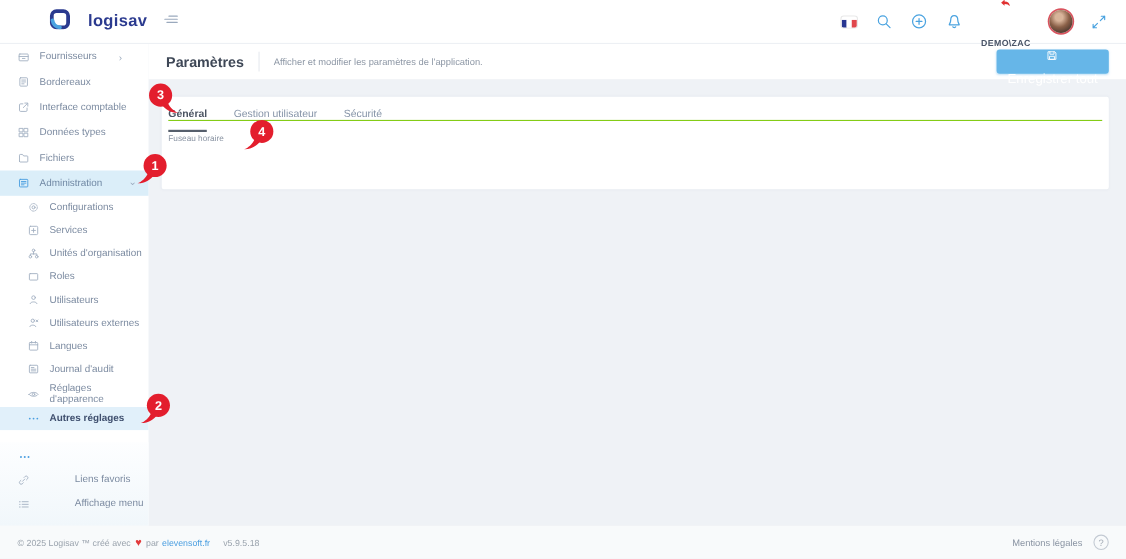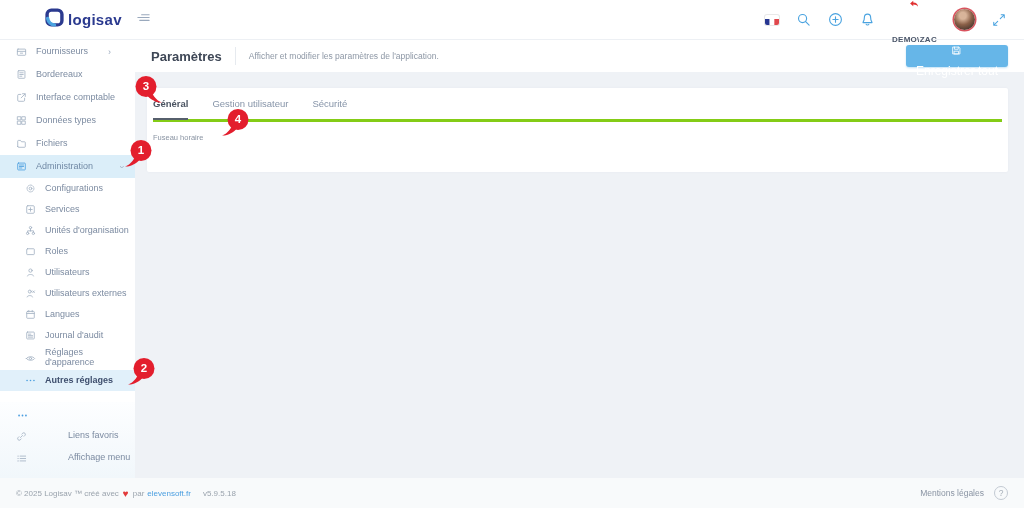--- a/index.html
+++ b/index.html
@@ -2,21 +2,21 @@
 <html><head>
 <meta charset="utf-8">
 <style>
   * { margin:0; padding:0; box-sizing:border-box; }
   html,body { width:1024px; height:508px; font-family:"Liberation Sans", sans-serif; }
   .app { position:relative; width:1024px; height:508px; background:#eff2f6; overflow:hidden; }
 
   
   .topbar { position:absolute; top:0; left:0; width:1024px; height:40px; background:#fff;
             border-bottom:1px solid #edf0f4; display:flex; align-items:center; padding:0 18px 0 45px; z-index:10; }
-  .brand { display:flex; align-items:center; gap:4px; cursor:pointer; }
+  .brand { display:flex; align-items:center; gap:16px; cursor:pointer; }
   .brand-text { font-size:15px; font-weight:bold; color:#2b3a8f; letter-spacing:.3px; }
   .hamburger { margin-left:14px; cursor:pointer; color:#9aa9bd; }
   .topbar-right { margin-left:auto; display:flex; align-items:center; gap:17px; }
   .tb-icon { color:#4aa3e0; cursor:pointer; display:flex; align-items:center; }
   .flag-wrap { width:14px; height:10px; border-radius:2px; overflow:hidden; box-shadow:0 0 0 1px #e8e8e8; cursor:pointer; }
   .userchip { display:flex; align-items:center; gap:21px; cursor:pointer;flex-direction:column; }
   .userchip .uname { font-size:8px; font-weight:bold; color:#4a5568; letter-spacing:.3px; }
   .avatar { width:21px; height:21px; border-radius:50%;
             background:radial-gradient(circle at 42% 32%, #d8b49a 18%, #8a6048 48%, #40302a 85%);
             box-shadow:0 0 0 1.5px #d9535e; cursor:pointer; }
@@ -47,21 +47,21 @@
                  display:flex; align-items:center; padding:0 16px; z-index:4; }
   .pg-title { font-size:13px; font-weight:bold; color:#3e4756; }
   .vdiv { width:1px; height:18px; background:#e6eaef; margin:0 13px; }
   .pg-sub { font-size:8.5px; color:#8d97a5; }
   .save-btn { margin-left:auto; height:22px; background:#66b6e8; border:none; border-radius:3px;
               color:#fff; font-size:12px; font-family:inherit; display:flex; align-items:center; gap:5px;
               padding:0 10px; cursor:pointer; box-shadow:0 1px 2px rgba(102,182,232,.4);flex-direction:column; }
 
   .panel { position:absolute; top:88px; left:147px; width:861px; height:84px; background:#fff;
            border-radius:2px; padding:10px 6px 0 6px; box-shadow:0 0 3px rgba(30,50,90,.04); }
-  .tabs { display:flex; gap:24px; border-bottom:3px solid #84cc16; padding:0 0 10px 0; }
+  .tabs { display:flex; gap:24px; border-bottom:1px solid #84cc16; padding:0 0 0 0; }
   .tab { font-size:9.5px; color:#8694a8; cursor:pointer; position:relative; }
   .tab.active { color:#4a5361; font-weight:bold; }
   .tab.active::after { content:''; position:absolute; left:0; right:0; bottom:-11px; height:2px; background:#565f6c; }
   .fieldlabel { display:block; font-size:7.5px; color:#8a94a3; margin:11px 0 4px 0; }
   .select { height:22px; border:1px solid #cdd4da; border-radius:3px; background:#fff;
             display:flex; align-items:center; padding:0 8px; font-size:8.5px; color:#3f4650; cursor:pointer; }
   .select .chevd { margin-left:auto; color:#4a5057; font-size:8px; transform:scaleX(1.4); }
 
   
   .footer { position:absolute; top:478px; left:0; width:1024px; height:30px; background:#f8fafb;

